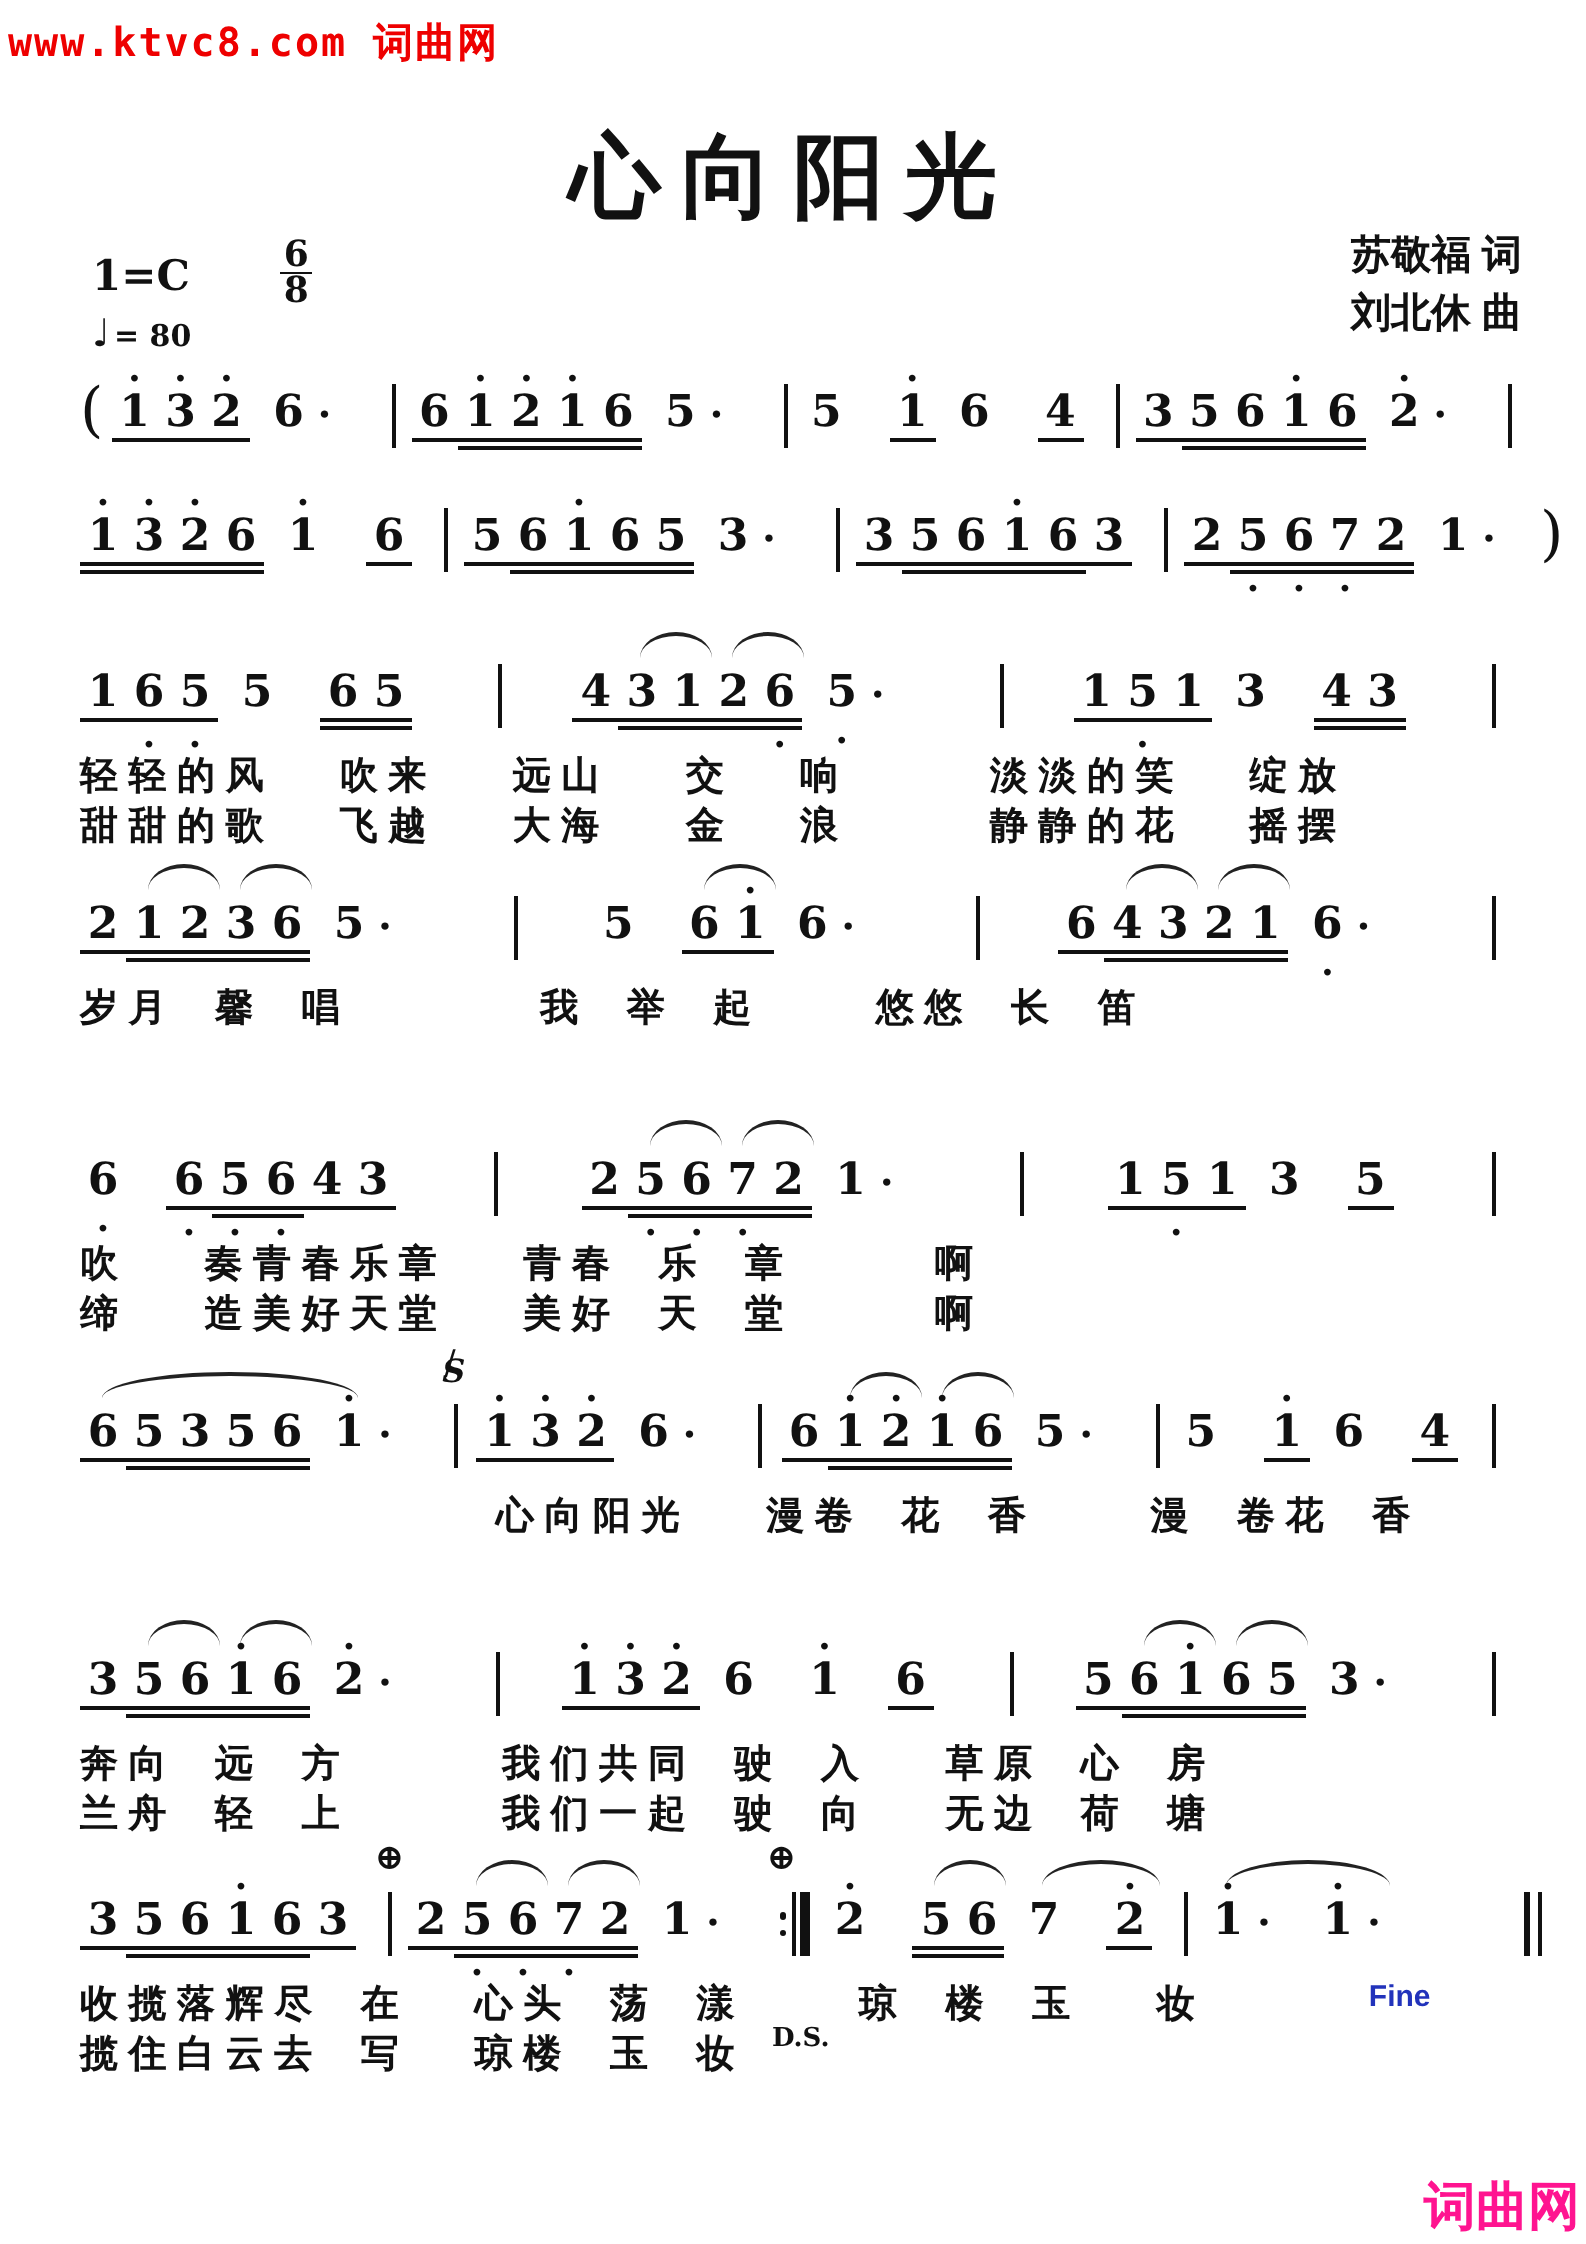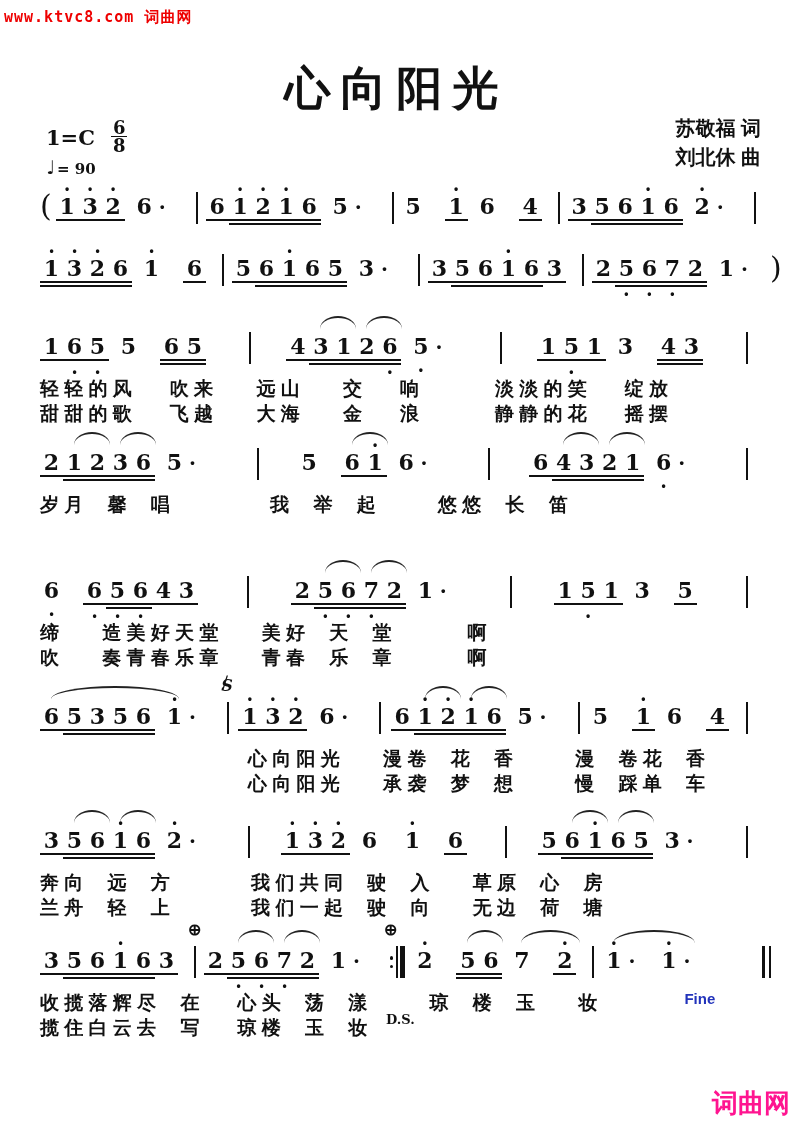--- a/index.html
+++ b/index.html
@@ -2,27 +2,27 @@
 <html><head>
 <meta charset="utf-8">
 <style>
   html,body{margin:0;padding:0;}
   body{
     width:793px;height:1122px;position:relative;background:#ffffff;overflow:hidden;
     font-family:"Liberation Sans",sans-serif;color:#111;
     --wm:#ee0000;--fine:#2233bb;--site:#ff1490;
   }
   .watermark{position:absolute;left:4px;top:8px;font-family:"DejaVu Sans Mono",monospace;
-    font-size:15px;font-weight:700;color:var(--wm);letter-spacing:1px;}
+    font-size:20px;font-weight:700;color:var(--wm);letter-spacing:1px;}
   .title{position:absolute;top:58px;left:0;right:0;text-align:center;
     font-size:46px;font-weight:900;letter-spacing:10px;}
   .credits{position:absolute;top:114px;right:32px;text-align:right;
     font-size:20px;font-weight:700;line-height:29px;margin-left:26px;}
   .keysig{position:absolute;top:120px;left:46px;display:flex;align-items:center;
-    font-family:"DejaVu Serif",serif;font-weight:700;font-size:21px;}
+    font-family:"DejaVu Serif",serif;font-weight:700;font-size:21px;gap:29px;}
   .meter{display:inline-flex;flex-direction:column;align-items:center;margin-left:16px;
     font-size:18px;line-height:16px;}
   .meter .den{border-top:1.5px solid #111;padding:1px 2px 0;}
   .meter .num{padding:0 2px;}
   .tempo{position:absolute;top:156px;left:46px;font-weight:700;font-size:15px;
     font-family:"DejaVu Serif",serif;}
   .tempo .glyph{font-size:19px;margin-right:2px;}
 
   
   .sys{position:absolute;left:40px;width:716px;}
@@ -77,21 +77,21 @@
   <div>刘北休 曲</div>
 </div>
 <div class="keysig">
   <span>1=C</span>
   <span class="meter">
     <span class="num">6</span>
     <span class="den">8</span>
   </span>
 </div>
 <div class="tempo">
-  <span class="glyph">♩</span><span>= 90</span>
+  <span class="glyph">♩</span><span>= 80</span>
 </div>
 
 <div id="score">
     <div class="sys sys1">
       <div class="noterow">
         <div class="paren">(</div>
         <div class="chunk">
           <span class="tok tight">
             <span class="col">
               <span class="od">•</span>
@@ -839,22 +839,22 @@
           <span class="tok">
             <span class="col">
               <span class="od">&nbsp;</span>
               <span class="dg u1">5</span>
               <span class="ud">&nbsp;</span>
             </span>
           </span>
         </div>
         <div class="barline"></div>
       </div>
+      <div class="lyr">吹　　 奏 青 春 乐 章　　 青 春　 乐　 章　　　　啊</div>
       <div class="lyr">缔　　 造 美 好 天 堂　　 美 好　 天　 堂　　　　啊</div>
-      <div class="lyr">吹　　 奏 青 春 乐 章　　 青 春　 乐　 章　　　　啊</div>
     </div>
     <div class="sys sys6">
       <div class="noterow">
         <div class="chunk">
           <span class="tok tight">
             <span class="arc" style="width: 128px;"></span>
             <span class="col">
               <span class="od">&nbsp;</span>
               <span class="dg u1">6</span>
               <span class="ud">&nbsp;</span>
@@ -1006,21 +1006,20 @@
             <span class="col">
               <span class="od">&nbsp;</span>
               <span class="dg u1">4</span>
               <span class="ud">&nbsp;</span>
             </span>
           </span>
         </div>
         <div class="barline"></div>
       </div>
       <div class="lyr">心 向 阳 光　　 漫 卷　 花　 香　　　 漫　 卷 花　 香</div>
-      <div class="lyr">心 向 阳 光　　 承 袭　 梦　 想　　　 慢　 踩 单　 车</div>
     </div>
     <div class="sys sys7">
       <div class="noterow">
         <div class="chunk">
           <span class="tok tight">
             <span class="col">
               <span class="od">&nbsp;</span>
               <span class="dg u1">3</span>
               <span class="ud">&nbsp;</span>
             </span>

